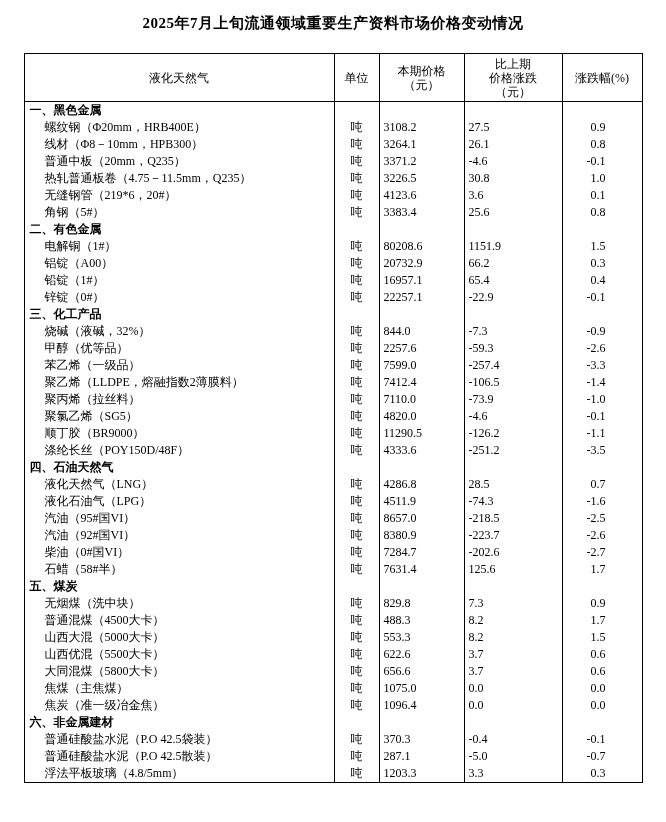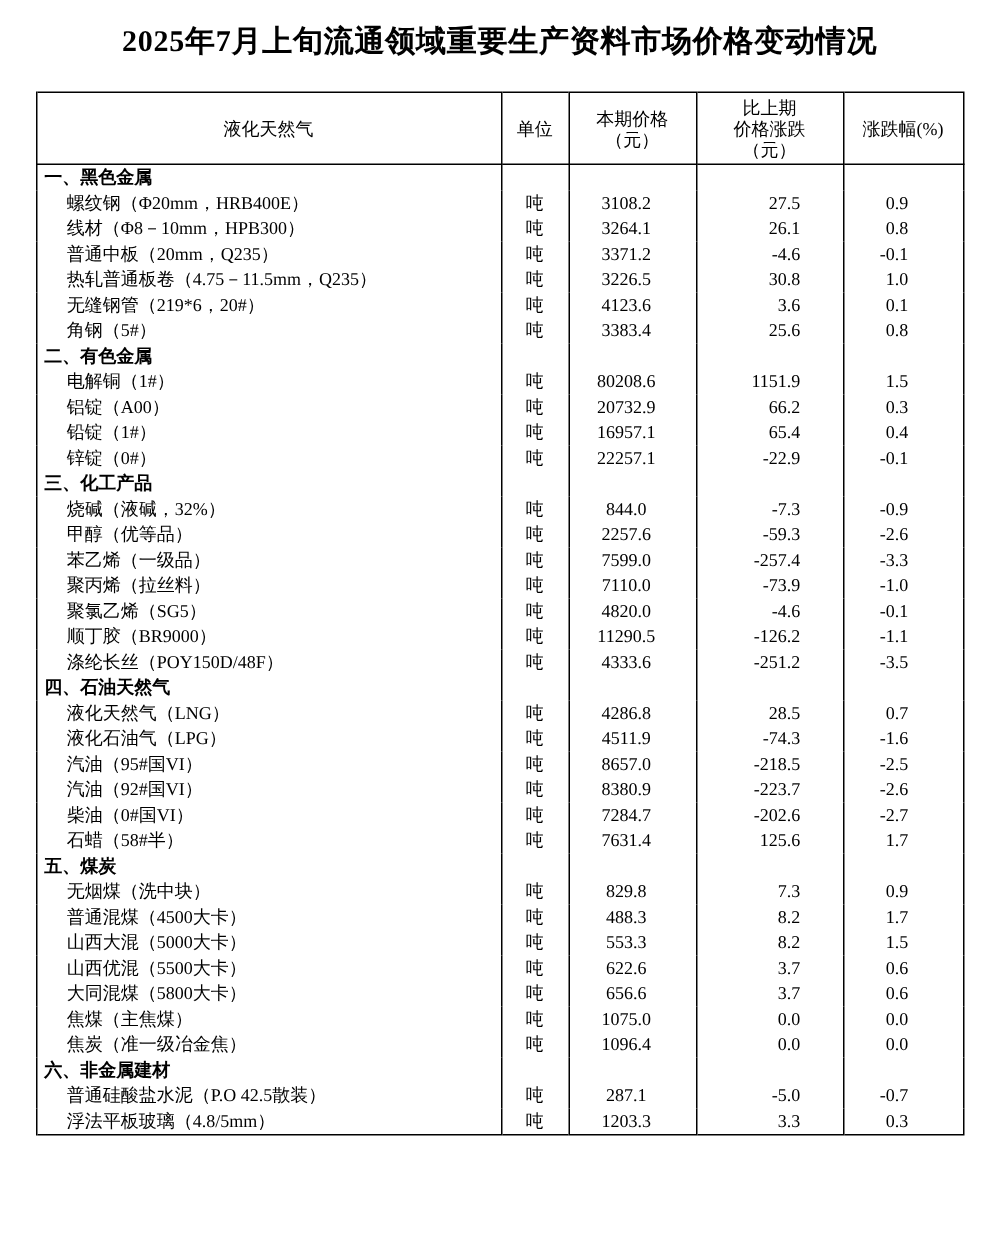--- a/index.html
+++ b/index.html
@@ -10,21 +10,21 @@
   }
   .page {
     width: 666px;
     height: 822px;
     background: #fff;
     padding-top: 10px;
     overflow: hidden;
   }
   .title {
     text-align: center;
-    font-size: 20px;
+    font-size: 15px;
     font-weight: bold;
     letter-spacing: 0.5px;
     margin: 4px 0 20px 0;
   }
   table.price-table {
     border-collapse: collapse;
     table-layout: fixed;
     margin: 0 auto;
     width: 618px;
     border: 1px solid #000;
@@ -46,22 +46,22 @@
     line-height: 14px;
     white-space: pre-line;
   }
   .price-table tbody td {
     height: 17px;
     line-height: 17px;
   }
   td.product { text-align: left; padding-left: 20px; }
   tr.section-row td.product { padding-left: 5px; font-weight: bold; }
   td.unit  { text-align: center; }
-  td.price { text-align: center; padding-right: 12px; }
-  td.change{ text-align: right; padding-right: 28px; }
+  td.price { text-align: left; padding-right: 12px; }
+  td.change{ padding-right: 28px; }
   td.pct   { text-align: right; padding-right: 36px; margin-left: 33px; }
 </style>
 </head>
 <body>
 
 <div class="page">
   <div class="title">2025年7月上旬流通领域重要生产资料市场价格变动情况</div>
 
   <table class="price-table">
     <colgroup>
@@ -190,20 +190,27 @@
           <td class="pct">-2.6</td>
         </tr>
         <tr>
           <td class="product">苯乙烯（一级品）</td>
           <td class="unit">吨</td>
           <td class="price">7599.0</td>
           <td class="change">-257.4</td>
           <td class="pct">-3.3</td>
         </tr>
         <tr>
+          <td class="product">聚乙烯（LLDPE，熔融指数2薄膜料）</td>
+          <td class="unit">吨</td>
+          <td class="price">7412.4</td>
+          <td class="change">-106.5</td>
+          <td class="pct">-1.4</td>
+        </tr>
+        <tr>
           <td class="product">聚丙烯（拉丝料）</td>
           <td class="unit">吨</td>
           <td class="price">7110.0</td>
           <td class="change">-73.9</td>
           <td class="pct">-1.0</td>
         </tr>
         <tr>
           <td class="product">聚氯乙烯（SG5）</td>
           <td class="unit">吨</td>
           <td class="price">4820.0</td>
@@ -328,20 +335,27 @@
           <td class="price">1096.4</td>
           <td class="change">0.0</td>
           <td class="pct">0.0</td>
         </tr>
         <tr class="section-row">
           <td class="product">六、非金属建材</td>
           <td class="unit"></td>
           <td class="price"></td>
           <td class="change"></td>
           <td class="pct"></td>
+        </tr>
+        <tr>
+          <td class="product">普通硅酸盐水泥（P.O 42.5袋装）</td>
+          <td class="unit">吨</td>
+          <td class="price">370.3</td>
+          <td class="change">-0.4</td>
+          <td class="pct">-0.1</td>
         </tr>
         <tr>
           <td class="product">普通硅酸盐水泥（P.O 42.5散装）</td>
           <td class="unit">吨</td>
           <td class="price">287.1</td>
           <td class="change">-5.0</td>
           <td class="pct">-0.7</td>
         </tr>
         <tr>
           <td class="product">浮法平板玻璃（4.8/5mm）</td>

